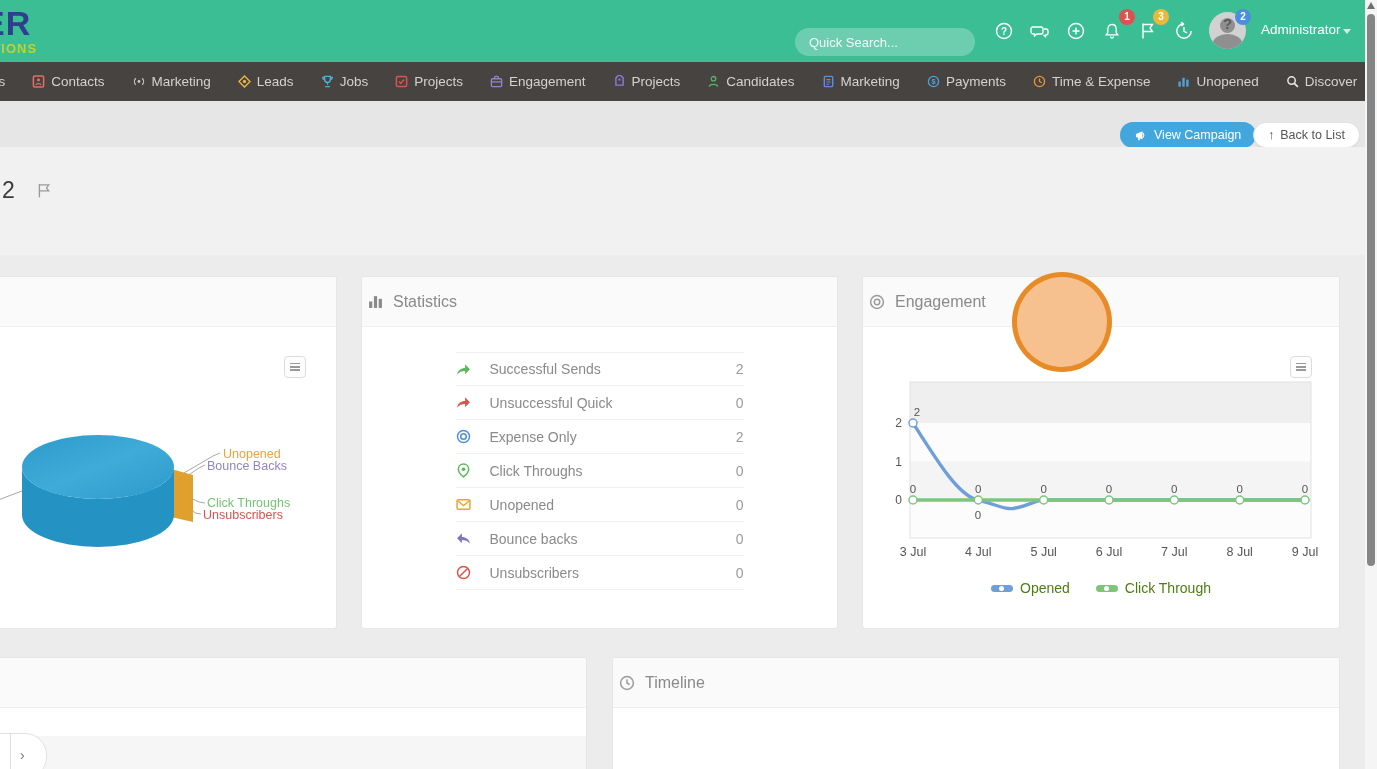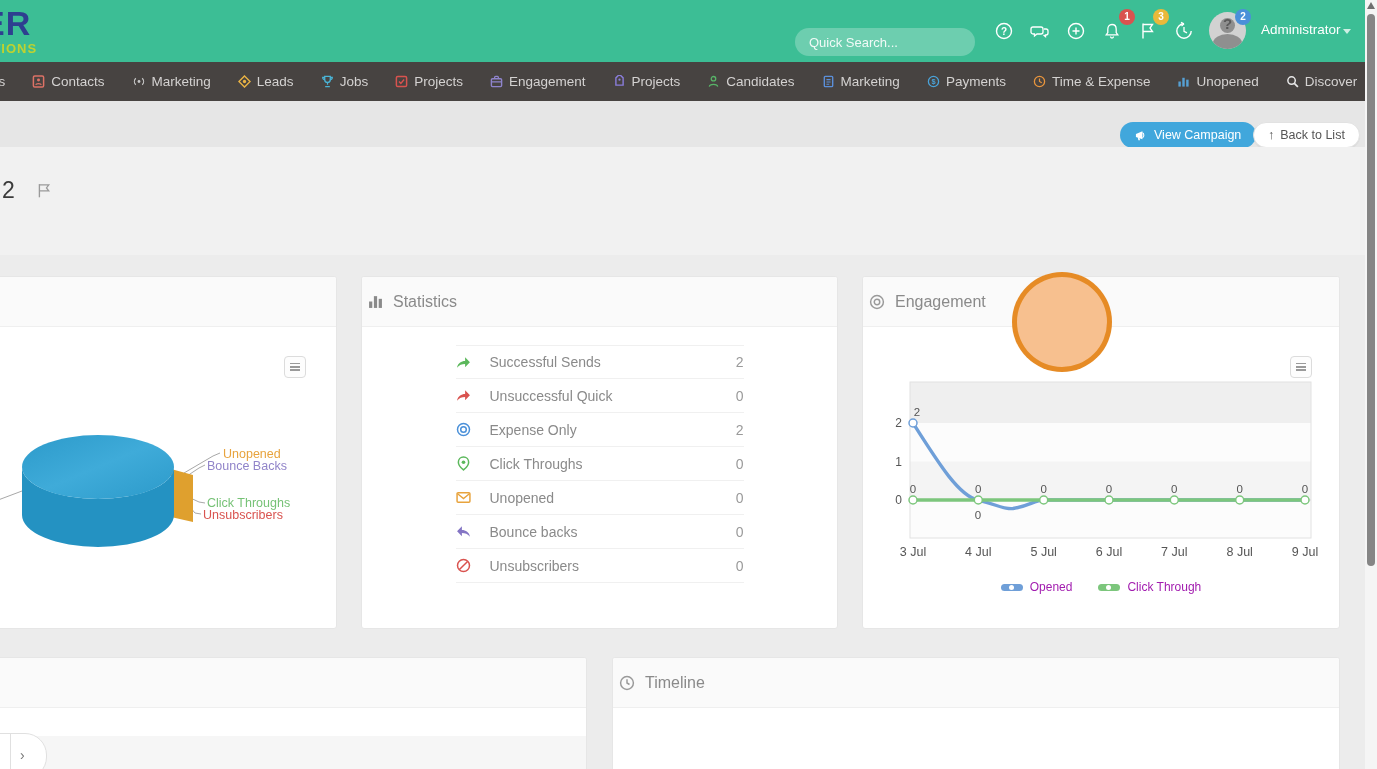--- a/index.html
+++ b/index.html
@@ -58,31 +58,31 @@
   .menu-btn .bars { width:10px; height:8px;
     background:linear-gradient(#9a9a9a 0 1.5px, transparent 1.5px 3.2px, #9a9a9a 3.2px 4.7px, transparent 4.7px 6.4px, #9a9a9a 6.4px 8px); }
 
   #card-pie { left:-62px; top:276px; width:399px; height:353px; }
   #card-stats { left:361px; top:276px; width:477px; height:353px; }
   #card-engage { left:862px; top:276px; width:478px; height:353px; }
   #card-bottomleft { left:-62px; top:657px; width:649px; height:170px; }
   #card-timeline { left:612px; top:657px; width:728px; height:170px; }
 
   
-  .stats-list { width:288px; margin:18px auto 0; }
+  .stats-list { width:288px; margin:25px auto 0; }
   .stat-row { display:flex; align-items:center; height:34px; border-bottom:1px solid #f0f0f0;
     font-size:14px; color:#8a8a8a; }
   .stat-row:first-child { border-top:1px solid #f0f0f0; }
   .stat-row .sicon { width:20px; margin-right:14px; display:flex; align-items:center; }
   .stat-row .slabel { flex:1; }
   .stat-row .sval { color:#9a9a9a; }
 
   
   .legend { position:absolute; left:0; top:303px; width:100%; display:flex; justify-content:center; gap:26px; }
-  .legend-item { display:flex; align-items:center; gap:7px; font-size:12px; color:#a21caf; cursor:pointer; }
+  .legend-item { display:flex; align-items:center; gap:7px; font-size:14px; color:#4d7c0f; cursor:pointer; }
   .legend-marker { position:relative; width:22px; height:7px; border-radius:4px; }
   .legend-marker::after { content:""; position:absolute; left:8px; top:1px; width:5px; height:5px;
     border-radius:50%; background:#fff; }
 
   
   .pg-strip { position:absolute; left:0; top:78px; width:100%; height:92px; background:#f6f6f6; }
   .pager { position:absolute; left:40px; top:75px; width:68px; height:46px; background:#fff;
     border:1px solid #e0e0e0; border-radius:0 22px 22px 0; cursor:pointer; }
   .pager .sep { position:absolute; left:30px; top:0; width:1px; height:100%; background:#e0e0e0; }
   .pager .chev { position:absolute; left:40px; top:13px; color:#777; font-size:14px; }

